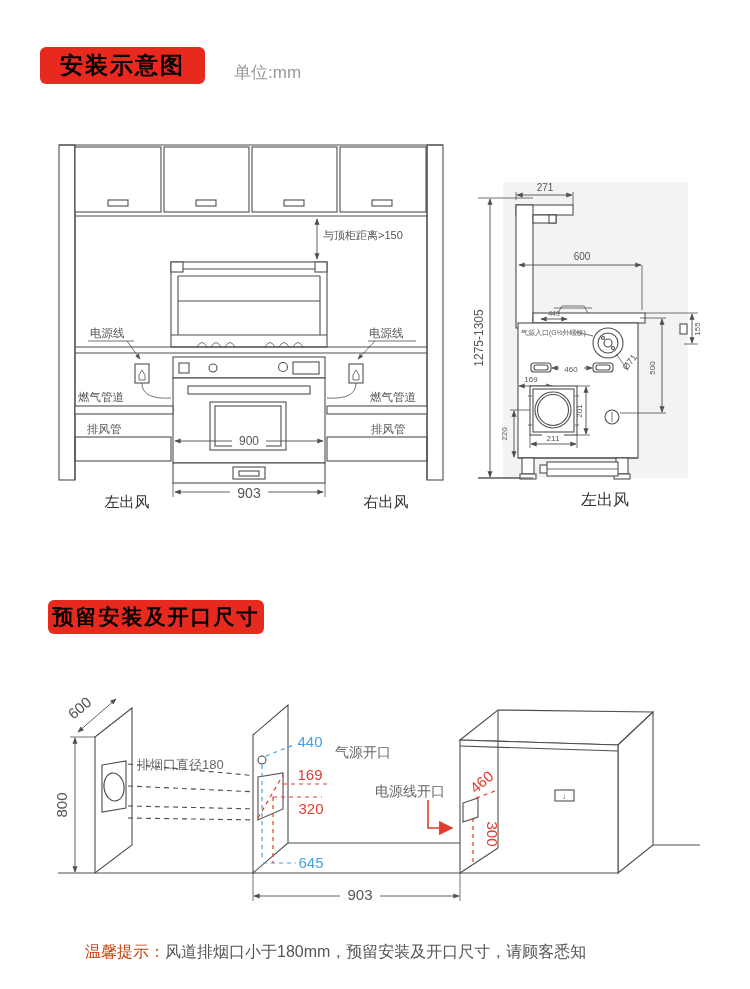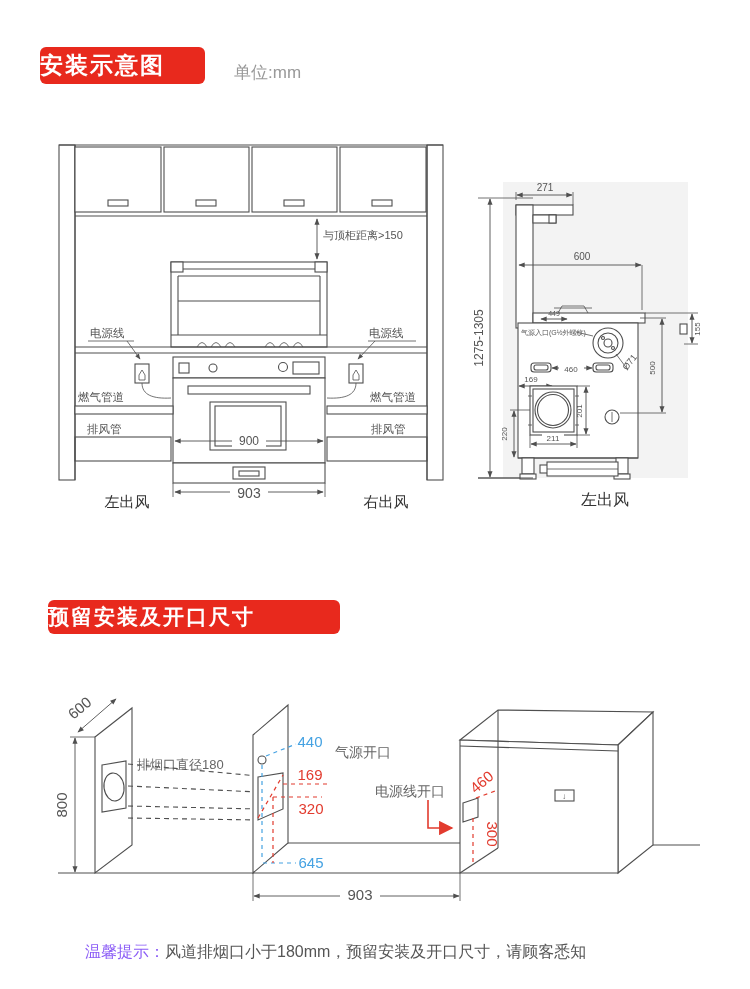--- a/index.html
+++ b/index.html
@@ -1,23 +1,23 @@
 <!DOCTYPE html>
 <html><head>
 <meta charset="utf-8">
 <style>
   html,body{margin:0;padding:0;background:#fff;}
   .page{position:relative;width:750px;height:989px;background:#fff;overflow:hidden;
         font-family:"Liberation Sans",sans-serif;}
-  .banner{position:absolute;background:#e8291d;color:#ffffff;font-weight:bold;
-          border-radius:6px;display:flex;align-items:center;justify-content:flex-start;
+  .banner{position:absolute;background:#e8291d;color:#000000;font-weight:bold;
+          border-radius:6px;display:flex;align-items:center;justify-content:center;
           letter-spacing:2px;}
   .unit{position:absolute;color:#999;font-size:17px;}
   .tip{position:absolute;font-size:16px;color:#555;white-space:nowrap;}
-  .tip-label{color:#8b5cf6;}
+  .tip-label{color:#c2410c;}
   svg.draw{position:absolute;overflow:visible;}
   svg.draw line,svg.draw path,svg.draw rect,svg.draw circle,
   svg.draw ellipse,svg.draw polyline{fill:none;stroke:#4f4f4f;stroke-width:1.1;}
   svg.draw .w{fill:#fff;}
   svg.draw .bg{fill:#fff;stroke:none;}
   svg.draw .gbg{fill:#f3f3f3;stroke:none;}
   svg.draw .th{stroke-width:0.8;}
   svg.draw .dim{stroke-width:0.9;}
   svg.draw .bd{stroke:#45a2e2;stroke-dasharray:4 4;stroke-width:1.2;}
   svg.draw .rd{stroke:#e23b2e;stroke-dasharray:4 4;stroke-width:1.2;}
@@ -286,21 +286,21 @@
       <rect class="w" x="144" y="296" width="16" height="5"></rect>
       <rect class="w" x="70" y="287" width="10" height="8"></rect>
       <rect class="w" x="77" y="284" width="71" height="14"></rect>
       <line class="th" x1="77" y1="291" x2="148" y2="291"></line>
       <line x1="8" y1="300" x2="63" y2="300"></line>
     </g>
 
     <text class="big" x="135" y="327" font-size="16" text-anchor="middle">左出风</text>
   </svg>
 
-  <div class="banner" style="left:48px;top:600px;width:292px;height:34px;font-size:21px">
+  <div class="banner" style="left:48px;top:600px;width:216px;height:34px;font-size:21px">
     <span>预留安装及开口尺寸</span>
   </div>
 
   <svg class="draw" style="left:40px;top:668px" width="670" height="248" viewBox="0 0 670 248">
 
     <g>
       <path class="w" d="M55,69 L92,40 L92,177 L55,205 Z"></path>
       <path class="w" d="M62,97 L86,93 L86,140 L62,144 Z"></path>
       <ellipse class="w" cx="74" cy="119" rx="10" ry="14" transform="rotate(-8 74 119)"></ellipse>
     </g>

